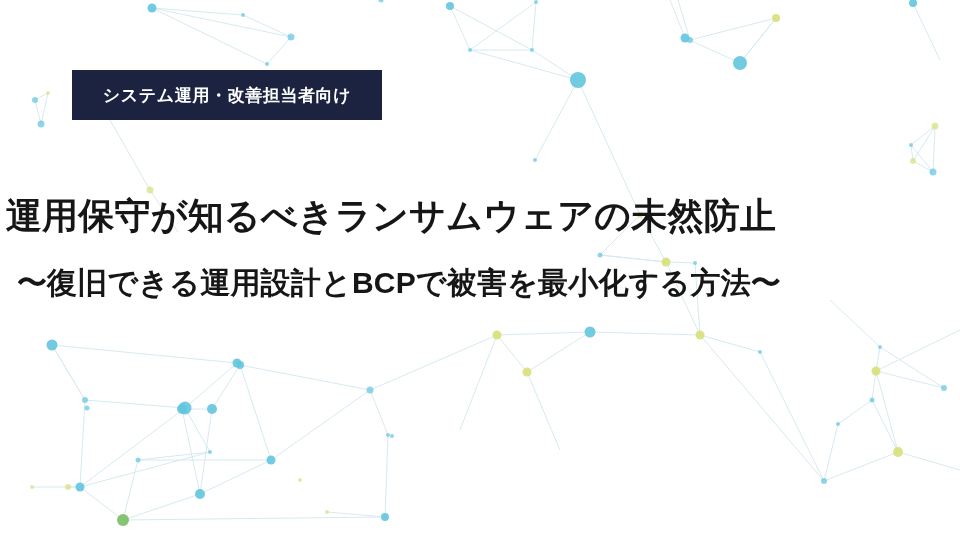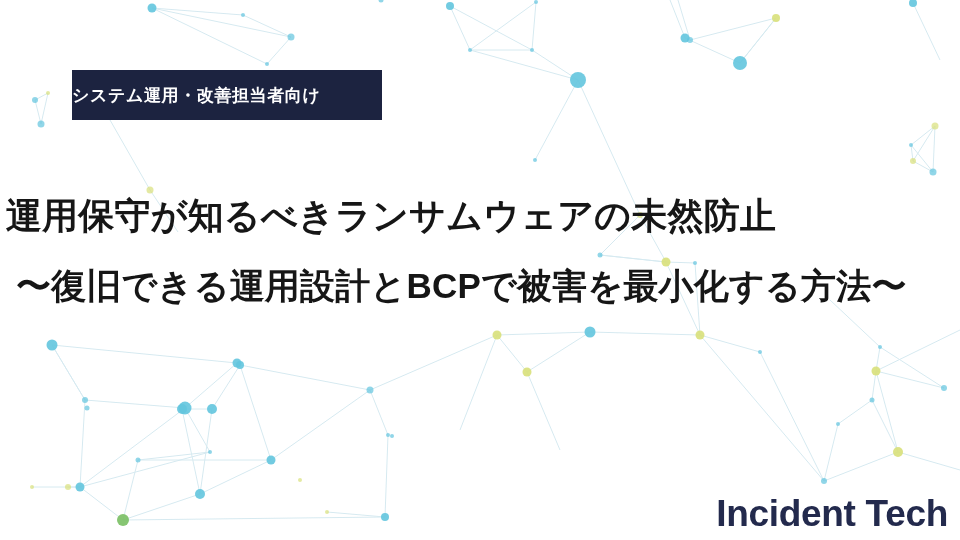--- a/index.html
+++ b/index.html
@@ -30,20 +30,21 @@
   }
   .badge {
     position: absolute;
     left: 72px;
     top: 70px;
     width: 310px;
     height: 50px;
     background: #1c2340;
     display: flex;
     align-items: center;
+    justify-content: center;
     box-sizing: border-box;
   }
   .badge-label {
     color: #ffffff;
     font-size: 17px;
     font-weight: bold;
     letter-spacing: 0.6px;
     line-height: 1;
     white-space: nowrap;
   }
@@ -56,21 +57,21 @@
   }
   .title-line {
     color: #161616;
     font-size: 36px;
     font-weight: bold;
     line-height: 1.0;
     letter-spacing: 0.2px;
     white-space: nowrap;
   }
   .title-line.primary { margin-bottom: 34px; }
-  .title-line.secondary { font-size: 35px; padding-left: 16px; }
+  .title-line.secondary { font-size: 30px; padding-left: 16px; }
   .logo {
     position: absolute;
     right: 12px;
     bottom: 8px;
     display: flex;
     align-items: baseline;
   }
   .logo-text {
     color: #232a4d;
     font-size: 37px;
@@ -234,18 +235,15 @@
 
     <div class="badge">
       <span class="badge-label">システム運用・改善担当者向け</span>
     </div>
 
     <div class="title-block">
       <div class="title-line primary">運用保守が知るべきランサムウェアの未然防止</div>
       <div class="title-line secondary">〜復旧できる運用設計とBCPで被害を最小化する方法〜</div>
     </div>
 
-    <div class="logo">
-      <span class="logo-text">Incident Tech</span>
-    </div>
 
   </div>
 </div>
 
 </body></html>

